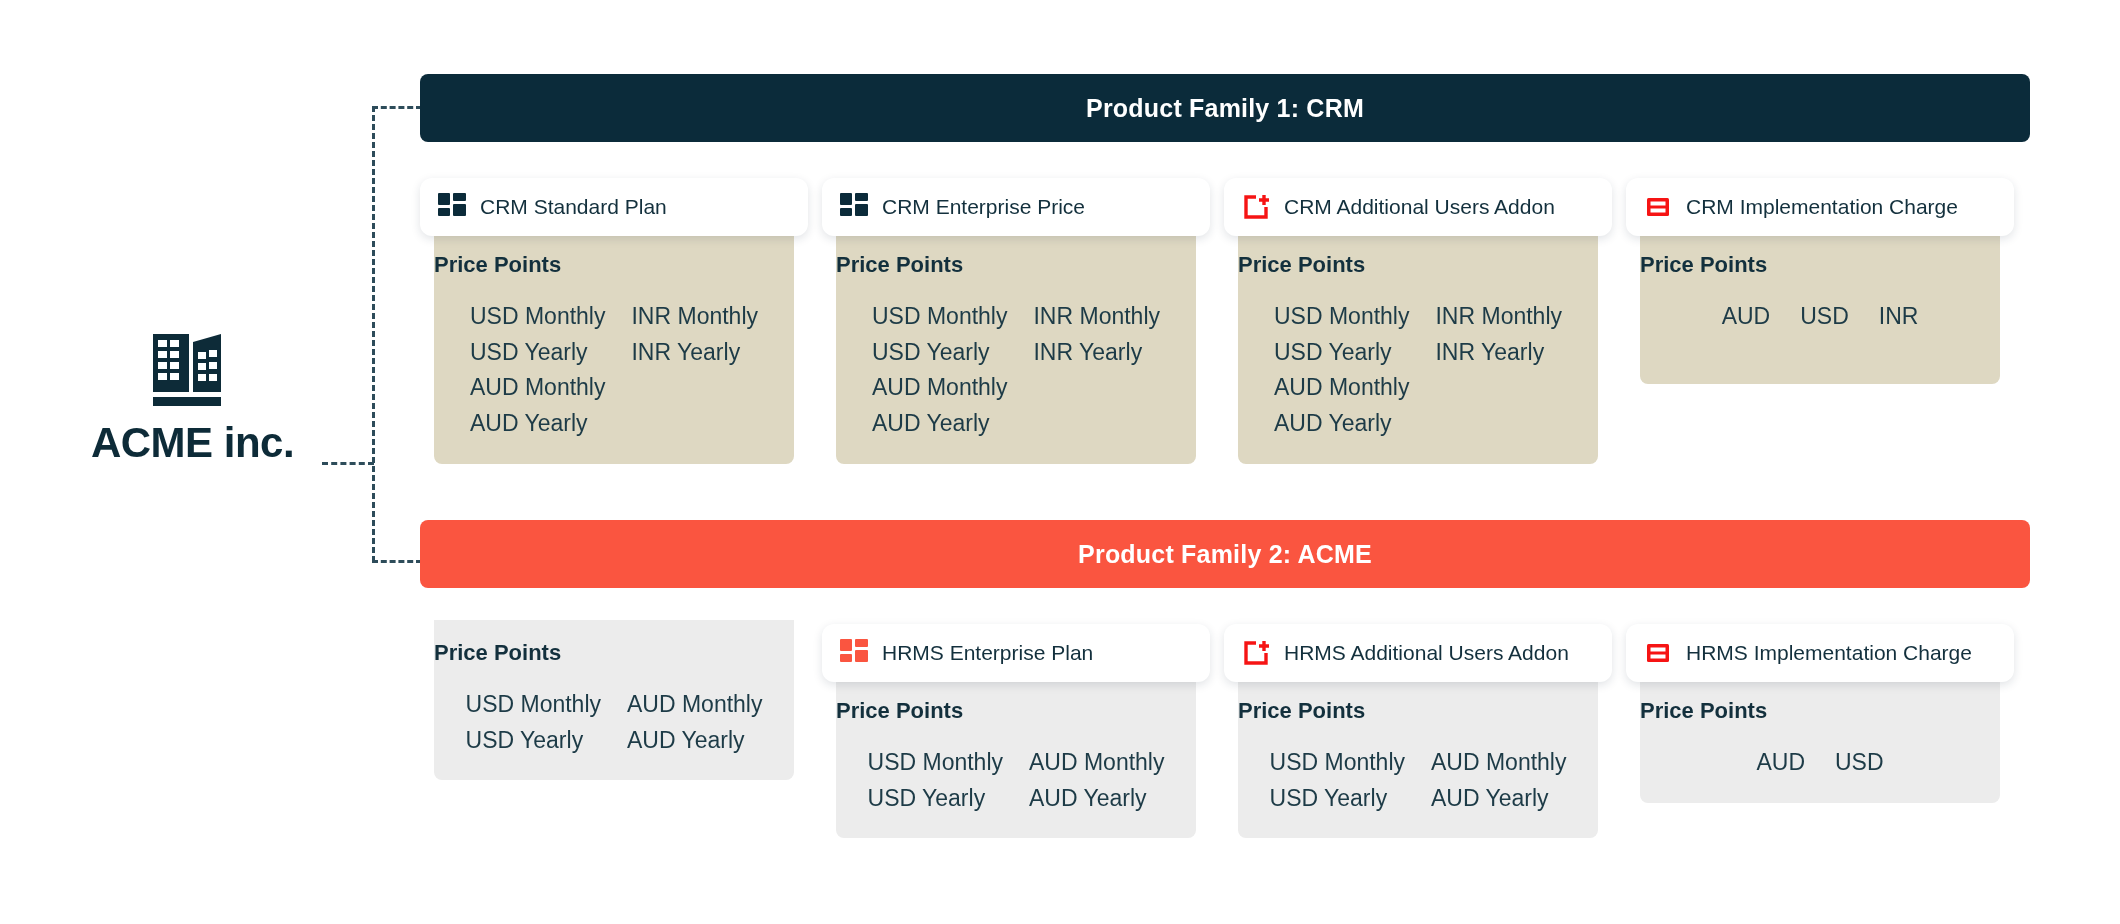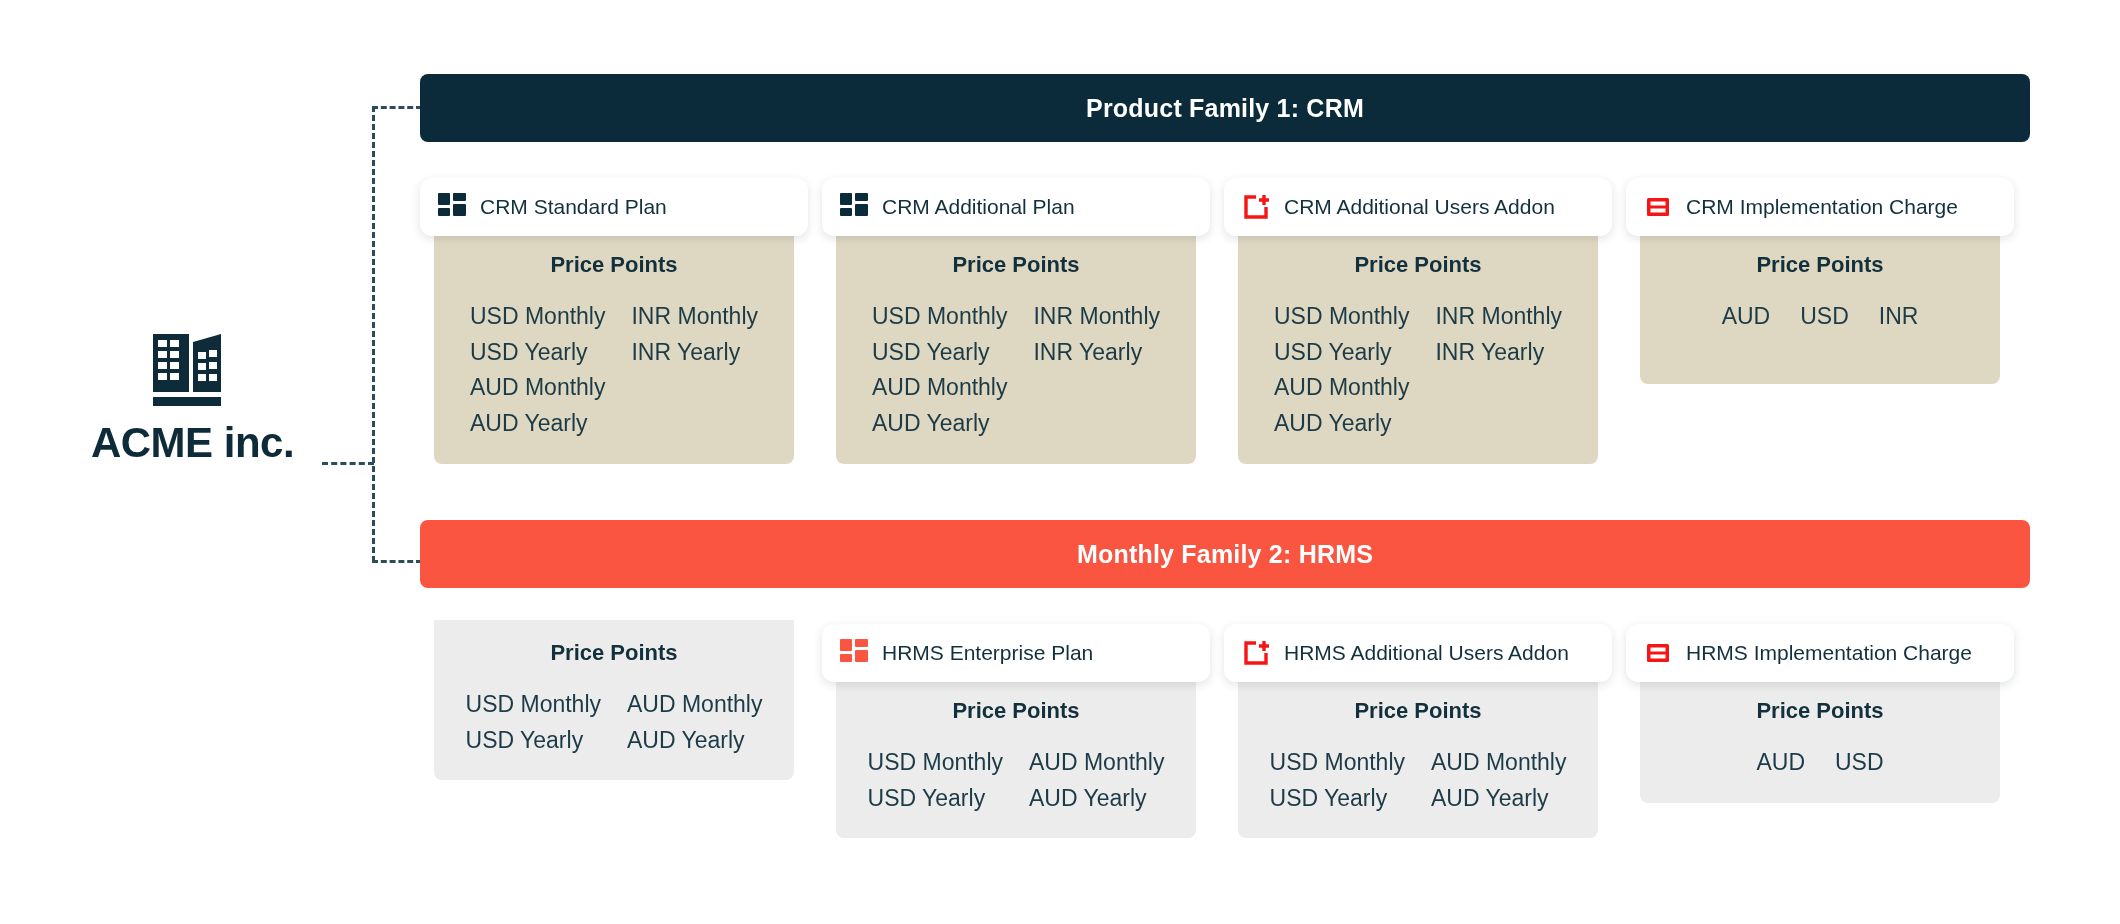--- a/index.html
+++ b/index.html
@@ -131,21 +131,21 @@
     border-radius: 0 0 8px 8px;
     box-sizing: border-box;
   }
   .card.beige .card-body { background: #ded8c2; }
   .card.grey  .card-body { background: #ececec; }
 
   .card.beige .card-body { min-height: 152px; }
   .card.grey  .card-body { min-height: 102px; }
 
   .pp-title {
-    text-align: center;
+    text-align: left;
     font-size: 22px;
     font-weight: bold;
     color: #13303d;
     margin-bottom: 22px;
   }
   .pp-grid {
     display: grid;
     justify-content: center;
     column-gap: 26px;
     row-gap: 3px;
@@ -232,21 +232,21 @@
     <div class="card beige">
       <div class="card-header">
         <svg class="card-icon" viewBox="0 0 28 28">
           <g fill="#0b2b3a">
             <rect x="0" y="0" width="12" height="12" rx="1"></rect>
             <rect x="15" y="0" width="13" height="8" rx="1"></rect>
             <rect x="0" y="15" width="12" height="8" rx="1"></rect>
             <rect x="15" y="11" width="13" height="12" rx="1"></rect>
           </g>
         </svg>
-        <span class="card-title">CRM Additional Plan</span>
+        <span class="card-title">CRM Enterprise Price</span>
       </div>
       <div class="card-body">
         <div class="pp-title">Price Points</div>
         <div class="pp-grid cols2" style="grid-template-rows: repeat(4, auto);">
           <div class="pp-item">USD Monthly</div>
           <div class="pp-item">USD Yearly</div>
           <div class="pp-item">AUD Monthly</div>
           <div class="pp-item">AUD Yearly</div>
           <div class="pp-item">INR Monthly</div>
           <div class="pp-item">INR Yearly</div>
@@ -290,21 +290,21 @@
           <div class="pp-item">AUD</div>
           <div class="pp-item">USD</div>
           <div class="pp-item">INR</div>
         </div>
       </div>
     </div>
 
   </div>
 
   <div id="banner-hrms" class="family-banner">
-    <span class="banner-label">Monthly Family 2: HRMS</span>
+    <span class="banner-label">Product Family 2: ACME</span>
   </div>
 
   <div id="row-hrms" class="card-row">
 
     <div class="card grey">
       <div class="card-body">
         <div class="pp-title">Price Points</div>
         <div class="pp-grid cols2" style="grid-template-rows: repeat(2, auto);">
           <div class="pp-item">USD Monthly</div>
           <div class="pp-item">USD Yearly</div>

